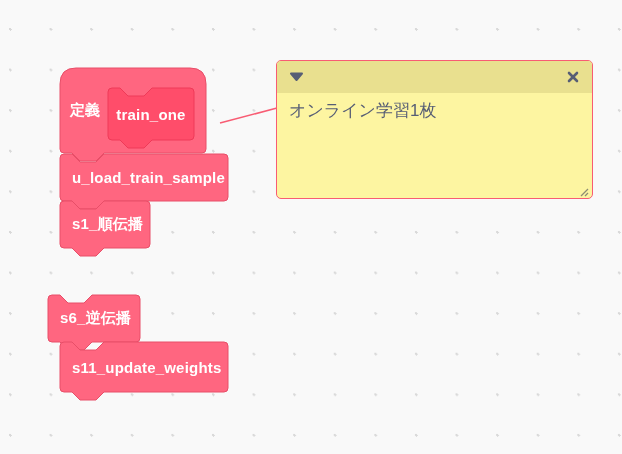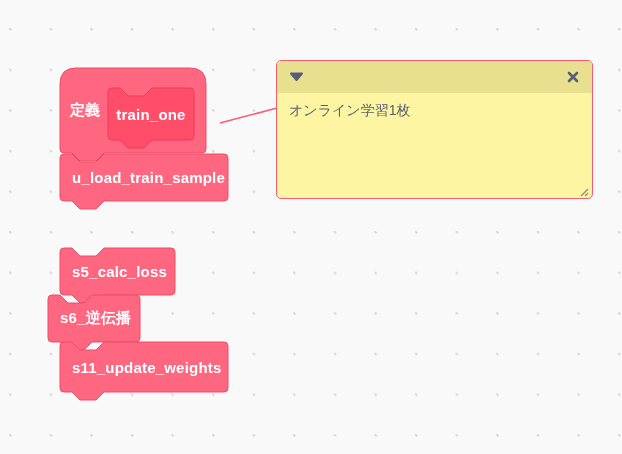--- a/index.html
+++ b/index.html
@@ -25,21 +25,21 @@
     background:#fdf5a1; border:1px solid #f85c73; border-radius:5px;
     box-sizing:border-box; overflow:hidden;
   }
   .comment-header{
     position:relative; height:32px; background:#e9e08f;
     display:flex; align-items:center; justify-content:space-between;
     padding:0 12px; box-sizing:border-box;
   }
   .icon-btn{display:flex;align-items:center;justify-content:center;cursor:pointer;}
   .comment-body{
-    padding:5px 12px; font-size:14px; line-height:25px; color:#575e75;
+    padding:5px 12px; font-size:17px; line-height:25px; color:#575e75;
   }
   .resize-handle{position:absolute; right:2px; bottom:2px; width:12px; height:12px; cursor:nwse-resize;}
 </style>
 </head>
 <body>
 
 <div class="canvas">
 
   <svg class="connector" width="622" height="454">
     <line x1="220" y1="123" x2="277" y2="108" stroke="#f85c73" stroke-width="1.6"></line>
@@ -58,27 +58,27 @@
     </div>
   </div>
 
   <div class="block stack" style="left:60px;top:154px;width:168px;height:47px">
       <svg width="168" height="56" style="position: absolute; left: 0px; top: 0px; overflow: visible; z-index: 0; pointer-events: none;">
         <path d="M 4 0 H 12 L 20 8 H 36 L 44 0 H 164 Q 168 0 168 4 V 43 Q 168 47 164 47 H 44 L 36 55 H 20 L 12 47 H 4 Q 0 47 0 43 V 4 Q 0 0 4 0 Z" fill="#ff6680" stroke="#e84e68" stroke-width="1"></path>
       </svg>
     <span class="block-label">u_load_train_sample</span>
   </div>
 
+  <div class="block stack" style="left:60px;top:201px;width:90px;height:47px">
+      <svg width="90" height="56" style="position: absolute; left: 0px; top: 0px; overflow: visible; z-index: 0; pointer-events: none;">
+        <path d="M 4 0 H 12 L 20 8 H 36 L 44 0 H 86 Q 90 0 90 4 V 43 Q 90 47 86 47 H 44 L 36 55 H 20 L 12 47 H 4 Q 0 47 0 43 V 4 Q 0 0 4 0 Z" fill="#ff6680" stroke="#e84e68" stroke-width="1"></path>
+      </svg>
+    <span class="block-label">s1_順伝播</span>
+  </div>
 
-  <div class="block stack" style="left:60px;top:248px;width:115px;height:47px">
-      <svg width="115" height="56" style="position: absolute; left: 0px; top: 0px; overflow: visible; z-index: 0; pointer-events: none;">
-        <path d="M 4 0 H 12 L 20 8 H 36 L 44 0 H 111 Q 115 0 115 4 V 43 Q 115 47 111 47 H 44 L 36 55 H 20 L 12 47 H 4 Q 0 47 0 43 V 4 Q 0 0 4 0 Z" fill="#ff6680" stroke="#e84e68" stroke-width="1"></path>
-      </svg>
-    <span class="block-label">s5_calc_loss</span>
-  </div>
 
   <div class="block stack" style="left:48px;top:295px;width:92px;height:47px">
       <svg width="92" height="56" style="position: absolute; left: 0px; top: 0px; overflow: visible; z-index: 0; pointer-events: none;">
         <path d="M 4 0 H 12 L 20 8 H 36 L 44 0 H 88 Q 92 0 92 4 V 43 Q 92 47 88 47 H 44 L 36 55 H 20 L 12 47 H 4 Q 0 47 0 43 V 4 Q 0 0 4 0 Z" fill="#ff6680" stroke="#e84e68" stroke-width="1"></path>
       </svg>
     <span class="block-label">s6_逆伝播</span>
   </div>
 
   <div class="block stack" style="left:60px;top:342px;width:168px;height:50px">
       <svg width="168" height="59" style="position: absolute; left: 0px; top: 0px; overflow: visible; z-index: 0; pointer-events: none;">

